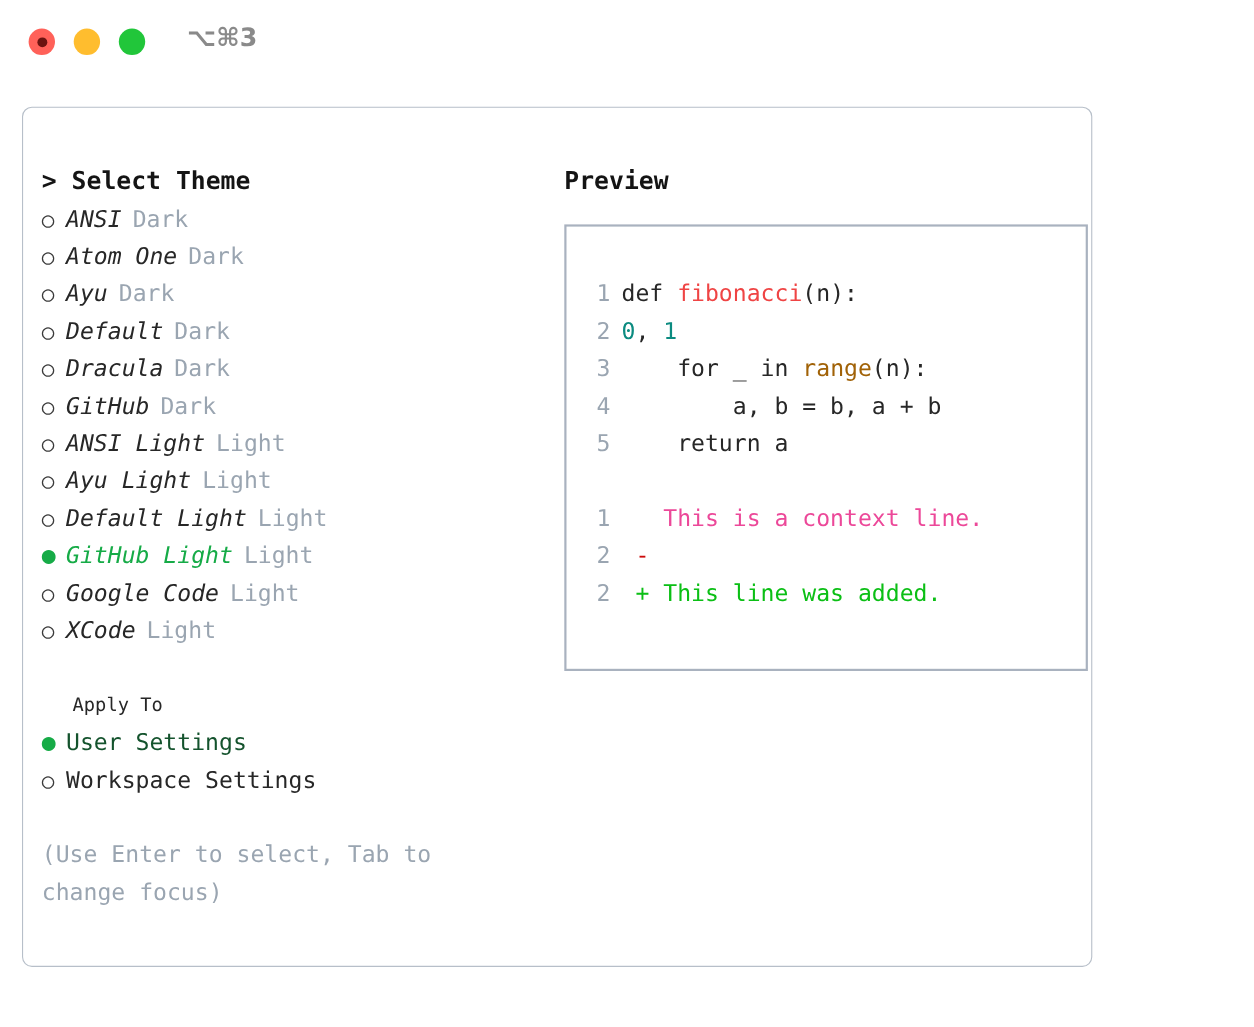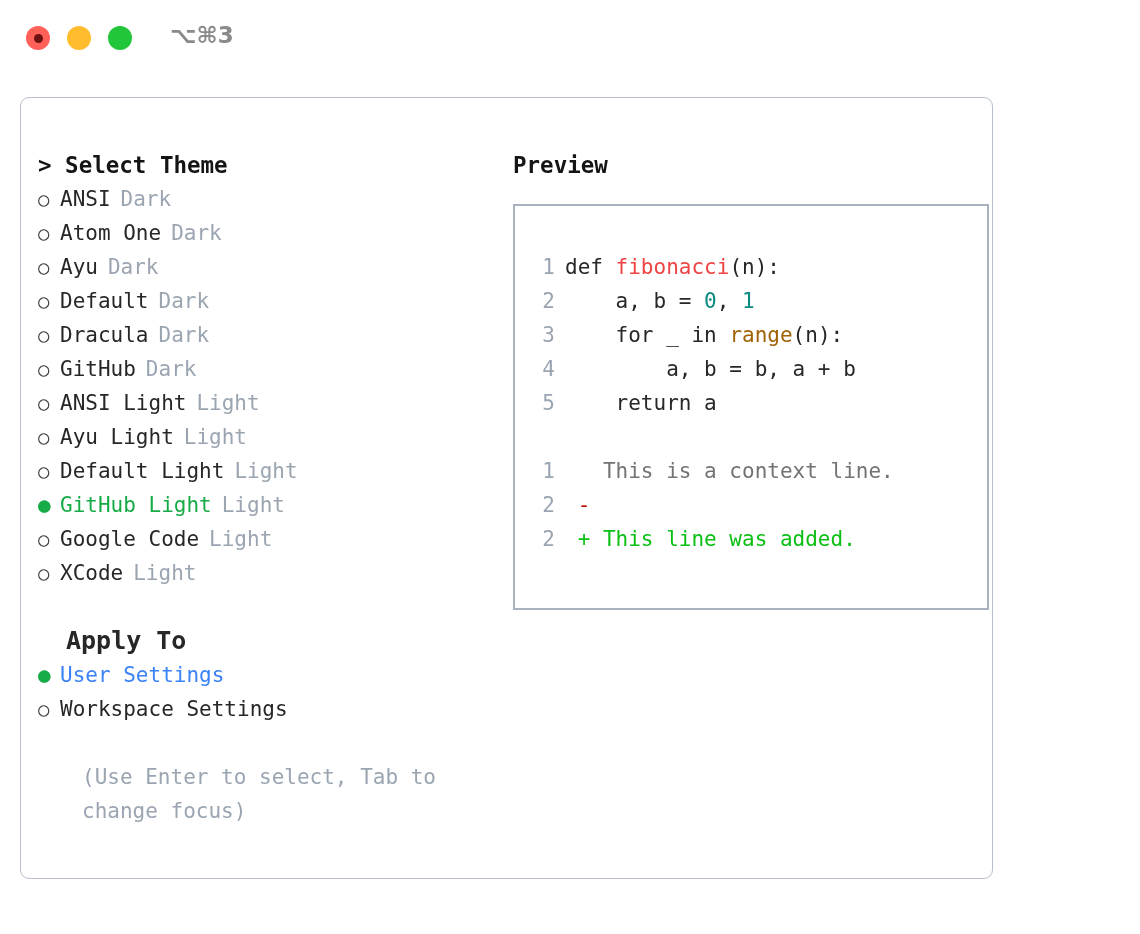--- a/index.html
+++ b/index.html
@@ -106,54 +106,52 @@
     width: 22px;
     flex: 0 0 22px;
     font-size: 19px;
     color: #3a3a3a;
     line-height: 34px;
   }
   .bullet.on {
     color: #16ab47;
     font-size: 21px;
   }
-  .theme-name { color: #272727; }
+  .theme-name { color: #272727; font-style: italic; }
   .theme-row.selected .theme-name { color: #16ab47; }
   .theme-tag {
     color: #9aa5b1;
     padding-left: 10px;
   }
 
   .section-gap { height: 34px; }
   .apply-title {
-    font-size: 25px;
+    font-size: 17px;
     color: #272727;
     line-height: 34px;
     padding-left: 28px;
     white-space: pre;
-    font-weight: bold;
   }
   .apply-row {
     display: flex;
     align-items: baseline;
     height: 34px;
     line-height: 34px;
     font-size: 21px;
     white-space: pre;
   }
   .apply-row .apply-label { color: #272727; }
-  .apply-row.selected .apply-label { color: #3b82f6; }
+  .apply-row.selected .apply-label { color: #14532d; }
 
   .hint {
     margin-top: 34px;
     font-size: 21px;
     line-height: 34px;
     color: #9aa5b1;
     width: 410px;
-    margin-left: 44px;
   }
 
   
   .right-col {
     position: absolute;
     left: 480px;
     top: 50px;
     width: 500px;
     margin-left: 12px;
   }
@@ -182,21 +180,21 @@
     flex: 0 0 28px;
     text-align: right;
     color: #9aa5b1;
     padding-right: 10px;
   }
   .code-text { color: #272727; }
   .tok-fn   { color: #ef4444; }
   .tok-num  { color: #0b8b80; }
   .tok-bi   { color: #a16207; }
   .diff-gap { height: 34px; }
-  .diff-ctx { color: #737373; }
+  .diff-ctx { color: #ec4899; }
   .diff-del { color: #cc0b0b; }
   .diff-add { color: #0bbf15; }
 </style>
 </head>
 <body>
 
 <div class="window">
 
   <div class="titlebar">
     <div class="lights">
@@ -235,21 +233,21 @@
         </div>
 
       <div class="hint">(Use Enter to select, Tab to change focus)</div>
     </div>
 
     <div class="right-col">
       <div class="preview-title">Preview</div>
       <div class="preview-box">
         <div class="code-block">
             <div class="code-line"><span class="lineno">1</span><span class="code-text">def </span><span class="tok-fn">fibonacci</span><span class="code-text">(n):</span></div>
-            <div class="code-line"><span class="lineno">2</span><span class="code-text">    a, b = </span><span class="tok-num">0</span><span class="code-text">, </span><span class="tok-num">1</span></div>
+            <div class="code-line"><span class="lineno">2</span><span class="tok-num">0</span><span class="code-text">, </span><span class="tok-num">1</span></div>
             <div class="code-line"><span class="lineno">3</span><span class="code-text">    for _ in </span><span class="tok-bi">range</span><span class="code-text">(n):</span></div>
             <div class="code-line"><span class="lineno">4</span><span class="code-text">        a, b = b, a + b</span></div>
             <div class="code-line"><span class="lineno">5</span><span class="code-text">    return a</span></div>
           </div>
         <div class="diff-gap"></div>
         <div class="diff-block">
             <div class="code-line"><span class="lineno">1</span><span class="diff-ctx">   </span><span class="diff-ctx">This is a context line.</span></div>
             <div class="code-line"><span class="lineno">2</span><span class="diff-del"> - </span></div>
             <div class="code-line"><span class="lineno">2</span><span class="diff-add"> + </span><span class="diff-add">This line was added.</span></div>
           </div>

